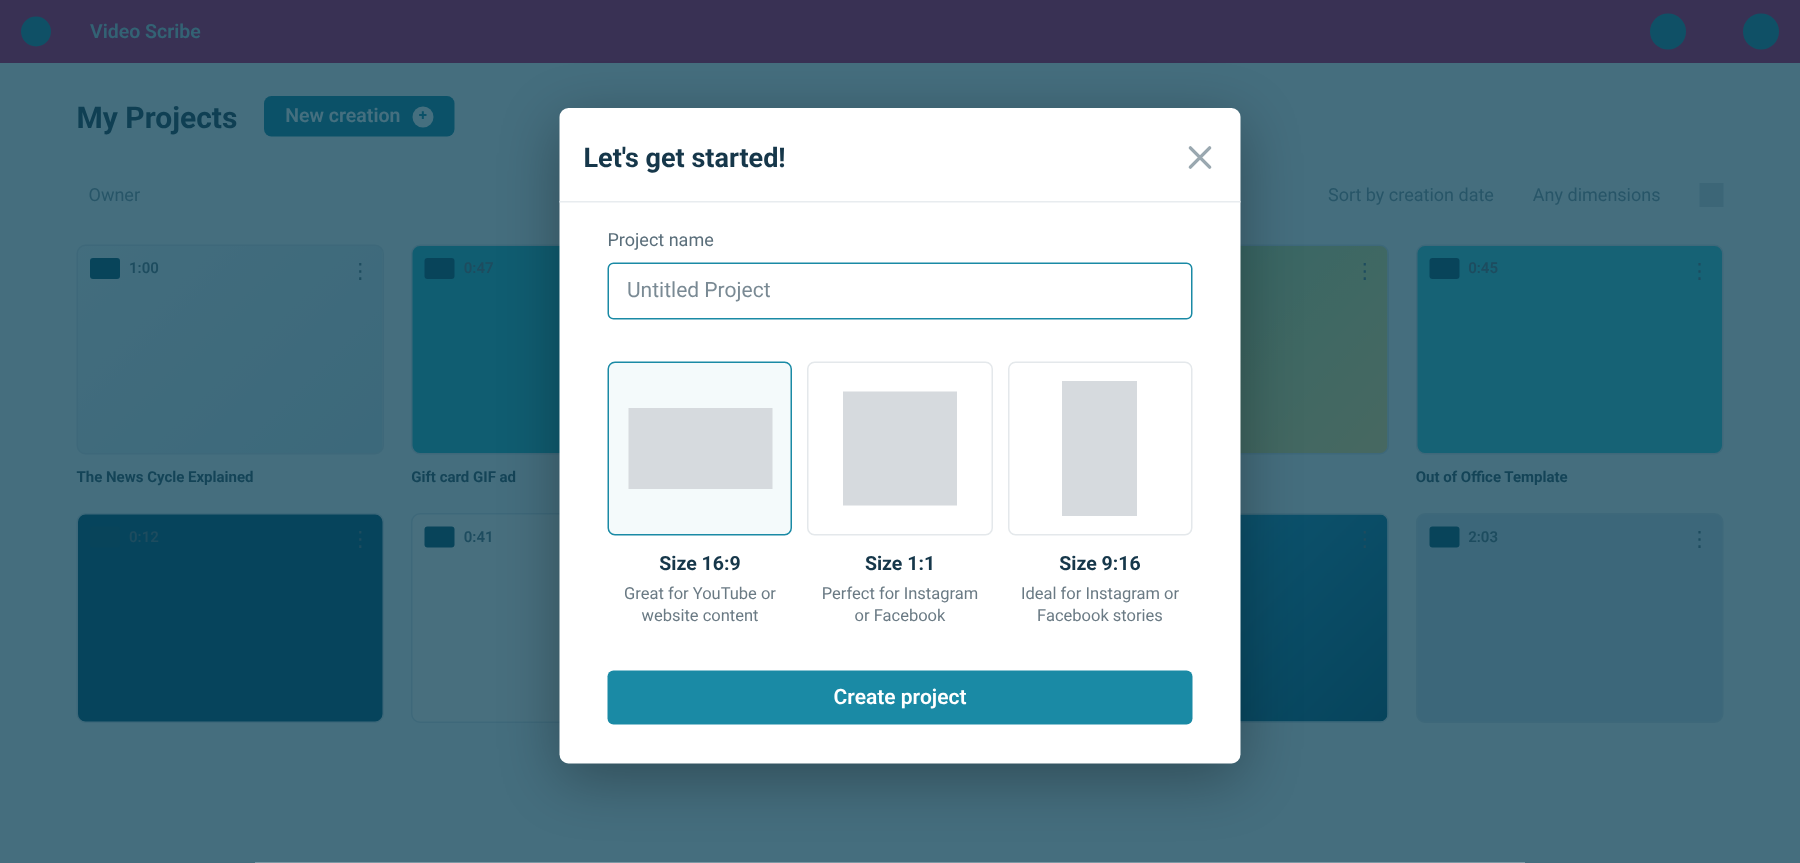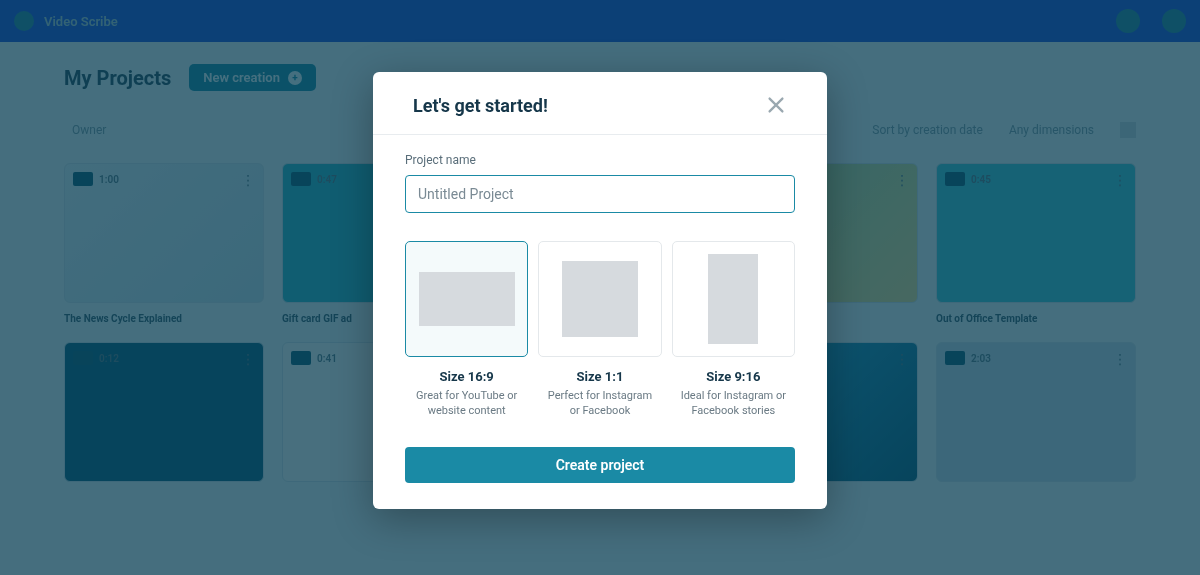--- a/index.html
+++ b/index.html
@@ -1,26 +1,26 @@
 <!DOCTYPE html>
 <html><head>
   <meta charset="utf-8">
   <style>
     * { margin: 0; padding: 0; box-sizing: border-box; font-family: -apple-system, BlinkMacSystemFont, "Segoe UI", Roboto, Helvetica, Arial, sans-serif; }
     body { width: 1200px; height: 575px; overflow: hidden; background: #e8f0f4; position: relative; }
 
     
     .app-bg { position: absolute; inset: 0; }
-    .topbar { height: 42px; background: #1d4ed8; display: flex; align-items: center; padding: 0 14px; gap: 10px; }
+    .topbar { height: 42px; background: #be185d; display: flex; align-items: center; padding: 0 14px; gap: 26px; }
     .topbar .logo { width: 20px; height: 20px; border-radius: 50%; background: #2a879f; }
     .topbar .brand { color: #a8c6d1; font-size: 13px; font-weight: 600; }
     .topbar .spacer { flex: 1; }
     .topbar .topicon { width: 24px; height: 24px; border-radius: 50%; background: #2a879f; margin-left: 12px; }
 
-    .content { padding: 22px 64px 0; }
+    .content { padding: 22px 51px 0; }
     .titlebar { display: flex; align-items: center; gap: 18px; }
     .pagetitle { font-size: 20px; font-weight: 700; color: #2a4a5a; }
     .newbtn { background: #1a8aa5; color: #eaf5f8; padding: 6px 14px; border-radius: 5px; font-size: 13px; font-weight: 600; display: flex; align-items: center; gap: 8px; }
     .newbtn .plus { width: 14px; height: 14px; border-radius: 50%; background: #eaf5f8; display:flex; align-items:center; justify-content:center; color:#1a8aa5; font-size:10px; font-weight:700;}
 
     .filterbar { margin-top: 28px; display: flex; align-items: center; gap: 26px; color: #7f98a4; font-size: 12px; text-align: center; }
     .filterbar .tag { padding: 4px 8px; border-radius: 4px; }
     .filterbar .spacer { flex: 1; }
     .filterbar .sort, .filterbar .view { color: #7f98a4; }
     .filterbar .gridicon { width: 16px; height: 16px; background: #7f98a4; opacity: 0.3; }
@@ -43,21 +43,21 @@
     .thumb.c7 { background: #f4f4f4; }
     .thumb.c8 { background: #d8e4f0; }
     .thumb.c9 { background: linear-gradient(135deg, #2aa5d4, #0a5a7a); }
     .thumb.c10 { background: #c8d8e4; }
 
     
     .overlay { position: absolute; inset: 0; background: rgba(6, 60, 80, 0.72); }
 
     
     .modal { position: absolute; top: 72px; left: 50%; transform: translateX(-50%); width: 454px; background: #fff; border-radius: 6px; box-shadow: 0 10px 40px rgba(0,0,0,0.3); }
-    .modal-header { padding: 22px 40px 18px; display: flex; align-items: center; border-bottom: 1px solid #e8ecef; }
+    .modal-header { padding: 22px 16px 18px; display: flex; align-items: center; border-bottom: 1px solid #e8ecef; }
     .modal-title { font-size: 18px; font-weight: 700; color: #16374a; }
     .modal-close { margin-left: auto; cursor: pointer; color: #9aa8b0; }
     .modal-close svg { width: 22px; height: 22px; display: block; }
 
     .modal-body { padding: 18px 32px 26px; }
     .label { font-size: 12px; color: #5a6e7a; margin-bottom: 8px; }
     .input { width: 100%; height: 38px; border: 1.5px solid #1a8aa5; border-radius: 4px; padding: 0 12px; font-size: 14px; color: #4a5a64; background: #fff; outline: none; }
     .input::placeholder { color: #7a8a94; }
 
     .sizes { display: grid; grid-template-columns: repeat(3, 1fr); gap: 10px; margin-top: 28px; }

